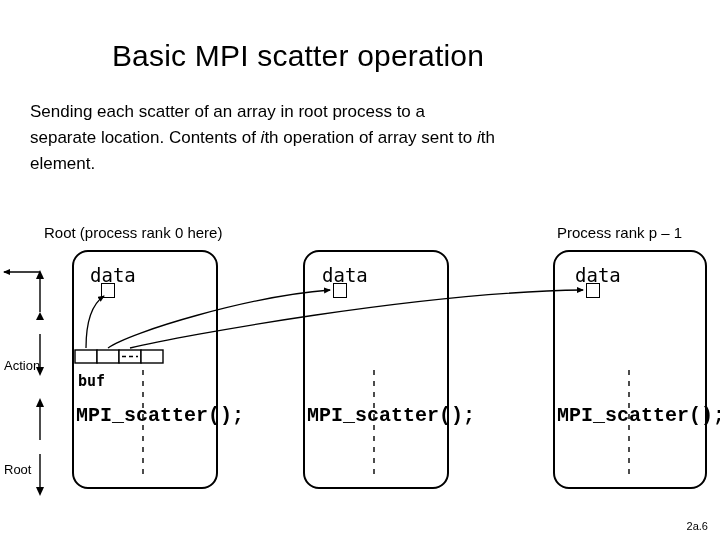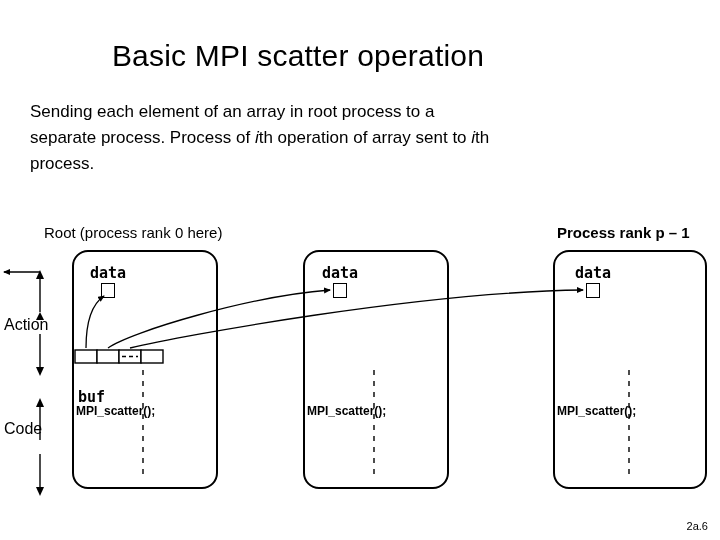--- a/index.html
+++ b/index.html
@@ -50,71 +50,71 @@
     height: 290px;
   }
   .col-header {
     position: absolute;
     font-size: 15px;
     line-height: 18px;
     white-space: nowrap;
   }
   .hdr-root  { left: 44px;  top: 12px; }
   .hdr-p1    { left: 318px; top: 12px; }
-  .hdr-pn    { left: 557px; top: 12px; font-weight: bold; }
+  .hdr-pn    { left: 557px; top: 12px; }
 
   .proc-box {
     position: absolute;
     border: 2px solid #000;
     border-radius: 16px;
     width: 142px;
     height: 235px;
     top: 38px;
   }
   .box-root { left: 72px; }
   .box-p1   { left: 303px; }
   .box-pn   { left: 553px; width: 150px; }
 
   .data-label {
     position: absolute;
-    font-size: 15px;
-    font-weight: bold;
+    font-size: 19px;
+    font-weight: normal;
     font-family: "DejaVu Sans Mono", monospace;
   }
   .dl-root { left: 90px;  top: 52px; }
   .dl-p1   { left: 322px; top: 52px; }
   .dl-pn   { left: 575px; top: 52px; }
 
   .code-label {
     position: absolute;
-    font-size: 12px;
+    font-size: 20px;
     font-weight: bold;
-    font-family: Liberation Sans, sans-serif;
+    font-family: Liberation Mono, monospace;
     white-space: nowrap;
   }
   .cl-root { left: 76px;  top: 192px; }
   .cl-p1   { left: 307px; top: 192px; }
   .cl-pn   { left: 557px; top: 192px; }
 
   .side-label {
     position: absolute;
-    font-size: 16px;
+    font-size: 13px;
     white-space: nowrap;
+    margin-top: 42px;
   }
   .sl-action { left: 4px; top: 104px; }
   .sl-code   { left: 4px; top: 208px; }
 
   .buf-label {
     position: absolute;
     left: 78px;
     top: 160px;
     font-size: 15px;
     font-weight: bold;
     font-family: "DejaVu Sans Mono", monospace;
-    margin-top: 16px;
   }
 
   .small-square {
     position: absolute;
     width: 12px;
     height: 13px;
     border: 1.5px solid #000;
     background: #fff;
   }
   .sq-root { left: 101px; top: 71px; }
@@ -137,23 +137,23 @@
   }
 </style>
 </head>
 <body>
 
 <div class="slide">
 
   <div class="slide-title">Basic MPI scatter operation</div>
 
   <div class="slide-body">
-    <span>Sending each element of an array in root process to a</span><br>
-    <span>separate process. Process of </span><i>i</i><span>th operation of array sent to </span><i>i</i><span>th</span><br>
-    <span>process.</span>
+    <span>Sending each scatter of an array in root process to a</span><br>
+    <span>separate location. Contents of </span><i>i</i><span>th operation of array sent to </span><i>i</i><span>th</span><br>
+    <span>element.</span>
   </div>
 
   <div class="diagram">
 
     <div class="col-header hdr-root">Root (process rank 0 here)</div>
     <div class="col-header hdr-pn">Process rank p – 1</div>
 
     <div class="proc-box box-root"></div>
     <div class="proc-box box-p1"></div>
     <div class="proc-box box-pn"></div>
@@ -166,21 +166,21 @@
     <div class="small-square sq-p1"></div>
     <div class="small-square sq-pn"></div>
 
     <div class="buf-label">buf</div>
 
     <div class="code-label cl-root">MPI_scatter();</div>
     <div class="code-label cl-p1">MPI_scatter();</div>
     <div class="code-label cl-pn">MPI_scatter();</div>
 
     <div class="side-label sl-action">Action</div>
-    <div class="side-label sl-code">Code</div>
+    <div class="side-label sl-code">Root</div>
 
     <svg class="overlay" viewBox="0 0 720 290">
       <defs>
         <marker id="arrowhead" markerWidth="7" markerHeight="7" refX="6" refY="3" orient="auto" markerUnits="userSpaceOnUse">
           <path d="M0,0 L7,3 L0,6 z" fill="#000"></path>
         </marker>
         <marker id="arrowup" markerWidth="8" markerHeight="8" refX="4" refY="1" orient="auto" markerUnits="userSpaceOnUse">
           <path d="M4,0 L8,8 L0,8 z" fill="#000"></path>
         </marker>
       </defs>

